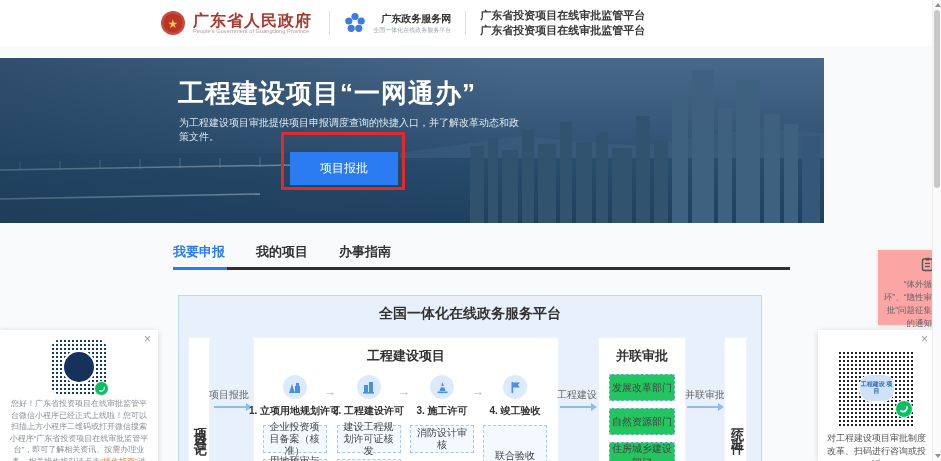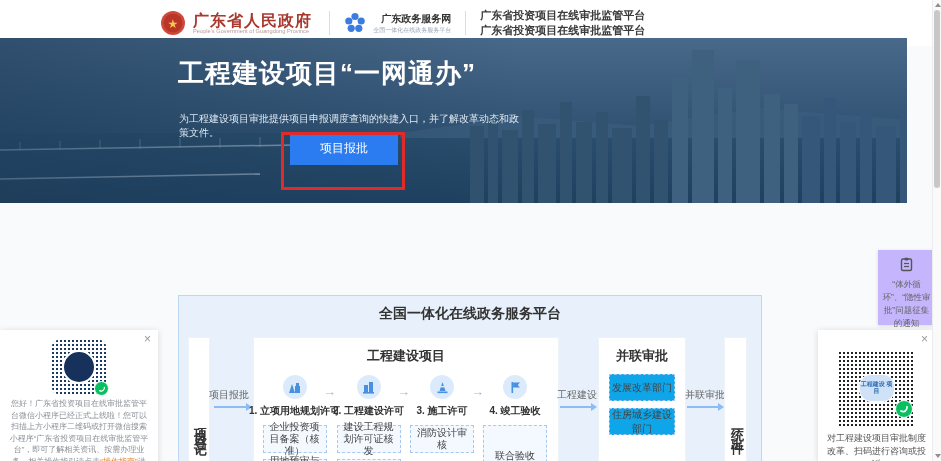--- a/index.html
+++ b/index.html
@@ -12,24 +12,24 @@
   .logo-group{display:flex;align-items:center;}
   .gov-name{font-size:16px;font-weight:bold;color:#a8392e;letter-spacing:1px;line-height:15px;}
   .gov-sub{font-size:6px;color:#b49a94;transform:scale(.95);transform-origin:left;}
   .svc-name{font-size:10px;font-weight:bold;color:#333;line-height:14px;text-align:right;}
   .svc-sub{font-size:6px;color:#9aa7b5;}
   .hdr-divider{width:1px;height:24px;background:#ddd;margin:0 14px;}
   .platform-lines{font-size:11px;font-weight:bold;color:#3a3a3a;line-height:15px;}
   .logo-icn{margin-right:7px;display:block;}
 
   
-  .hero{position:absolute;left:0;top:38px;width:907px;height:165px;overflow:hidden;}
+  .hero{position:absolute;left:0;top:58px;width:824px;height:165px;overflow:hidden;}
   .hero svg{position:absolute;left:0;top:0;}
   .hero-title{position:absolute;left:178px;top:18px;font-size:26px;font-weight:bold;color:#fff;letter-spacing:1px;z-index:3;}
-  .hero-sub{position:absolute;left:179px;top:58px;width:348px;font-size:10px;line-height:14px;color:#dfe9f2;z-index:3;margin-top:16px;}
+  .hero-sub{position:absolute;left:179px;top:58px;width:348px;font-size:10px;line-height:14px;color:#dfe9f2;z-index:3;}
   .hero-btn{position:absolute;z-index:3;display:flex;align-items:center;justify-content:center;font-size:12px;color:#fff;cursor:pointer;box-sizing:border-box;}
   .btn-outline{left:178px;top:97px;width:89px;height:32px;border:1px solid #e6edf4;background:rgba(20,45,70,.25);}
   .btn-primary{left:290px;top:94px;width:108px;height:33px;background:#2b7cf0;}
   .annotation-box{position:absolute;left:281px;top:132px;width:124px;height:58px;border:3px solid #e12a2a;z-index:6;box-sizing:border-box;}
 
   
   .tabbar{position:absolute;left:173px;top:242px;width:617px;height:25px;z-index:2;}
   .tab{display:inline-block;margin-right:31px;font-size:13px;font-weight:bold;color:#333;height:25px;line-height:20px;cursor:pointer;}
   .tab.active{color:#2b7cf0;}
   .tab-underline-dark{position:absolute;left:0;right:0;bottom:-3px;height:3px;background:#2f2f2f;}
@@ -46,27 +46,27 @@
   .box-out{left:545px;top:41px;width:23px;height:165px;}
   .sect-title{text-align:center;font-size:13px;font-weight:bold;color:#333;margin-top:9px;}
   .stage-cols{display:flex;padding:6px 5px 0 5px;}
   .stage-col{width:71px;margin-right:3px;display:flex;flex-direction:column;align-items:center;}
   .stage-icon{width:24px;height:24px;border-radius:50%;background:#dcebfc;display:flex;align-items:center;justify-content:center;margin:4px 0 5px 0;}
   .stage-label{font-size:10px;font-weight:600;color:#333;white-space:nowrap;margin-bottom:7px;}
   .ditem{box-sizing:border-box;width:64px;height:28px;margin-bottom:6px;border:1px dashed #a6c9ef;background:#f3f9ff;color:#444;font-size:10px;line-height:12px;display:flex;align-items:center;justify-content:center;text-align:center;padding:1px 2px;}
   .ditem.tall{height:62px;}
   .mini-arrow{position:absolute;top:46px;color:#9bbce0;font-size:13px;}
   .plist{display:flex;flex-direction:column;align-items:center;margin-top:9px;}
-  .pitem{box-sizing:border-box;width:66px;height:27px;margin-bottom:7px;border:1px dashed #a6c9ef;background:#0ea5e9;color:#444;font-size:10px;display:flex;align-items:center;justify-content:center;text-align:center;}
+  .pitem{box-sizing:border-box;width:66px;height:27px;margin-bottom:7px;border:1px dashed #a6c9ef;background:#22c55e;color:#444;font-size:10px;display:flex;align-items:center;justify-content:center;text-align:center;}
   .flow-arrow{position:absolute;height:2px;background:#8cbcf5;top:110px;}
   .flow-arrow::after{content:"";position:absolute;right:-5px;top:-3px;border-left:6px solid #8cbcf5;border-top:4px solid transparent;border-bottom:4px solid transparent;}
   .flow-label{position:absolute;top:92px;font-size:10px;color:#666;white-space:nowrap;}
 
   
-  .notice-widget{position:absolute;left:878px;top:250px;width:57px;height:75px;background:#c4b5fd;box-shadow:0 1px 4px rgba(0,0,0,.12);z-index:7;text-align:center;cursor:pointer;}
+  .notice-widget{position:absolute;left:878px;top:250px;width:57px;height:75px;background:#fca5a5;box-shadow:0 1px 4px rgba(0,0,0,.12);z-index:7;text-align:right;cursor:pointer;}
   .notice-text{font-size:8.5px;line-height:13px;color:#666;padding:2px 3px;}
   .panel{position:absolute;background:#fff;box-shadow:0 1px 6px rgba(0,0,0,.15);z-index:7;}
   .panel-close{position:absolute;right:7px;top:3px;font-size:12px;color:#999;cursor:pointer;line-height:12px;}
   .left-panel{left:0;top:330px;width:158px;height:140px;}
   .right-panel{left:818px;top:330px;width:117px;height:131px;}
   .qr{position:relative;margin:0 auto;background:
       repeating-linear-gradient(0deg,transparent 0 2px,#fff 2px 4px),
       repeating-linear-gradient(90deg,#1a3a66 0 2px,#fff 2px 4px);}
   .qr.black{background:
       repeating-linear-gradient(0deg,transparent 0 2px,#fff 2px 4px),
@@ -194,20 +194,25 @@
           <line x1="300" y1="98" x2="300" y2="108"></line>
       </g>
       <rect width="520" height="165" fill="url(#shade)"></rect>
     </svg>
     <div class="hero-title">工程建设项目“一网通办”</div>
     <div class="hero-sub">为工程建设项目审批提供项目申报调度查询的快捷入口，并了解改革动态和政策文件。</div>
     <div class="hero-btn btn-primary">项目报批</div>
   </div>
   <div class="annotation-box"></div>
 
+  <div class="tabbar">
+    <span class="tab active">我要申报</span><span class="tab">我的项目</span><span class="tab">办事指南</span>
+    <div class="tab-underline-dark"></div>
+    <div class="tab-underline-blue"></div>
+  </div>
 
   <div class="diagram">
     <div class="diagram-title">全国一体化在线政务服务平台</div>
 
     <div class="flow-box box-reg v-box">项目登记</div>
 
     <div class="flow-label" style="left:30px;">项目报批</div>
     <div class="flow-arrow" style="left:35px;width:33px;"></div>
 
     <div class="flow-box box-stage">
@@ -264,20 +269,21 @@
       <span class="mini-arrow" style="left:217px;">→</span>
     </div>
 
     <div class="flow-label" style="left:378px;">工程建设</div>
     <div class="flow-arrow" style="left:381px;width:32px;"></div>
 
     <div class="flow-box box-parallel">
       <div class="sect-title">并联审批</div>
       <div class="plist">
         <div class="pitem">发展改革部门</div>
+        <div class="pitem">自然资源部门</div>
         <div class="pitem">住房城乡建设部门</div>
       </div>
     </div>
 
     <div class="flow-label" style="left:506px;">并联审批</div>
     <div class="flow-arrow" style="left:508px;width:32px;"></div>
 
     <div class="flow-box box-out v-box">统一出件</div>
   </div>
 

